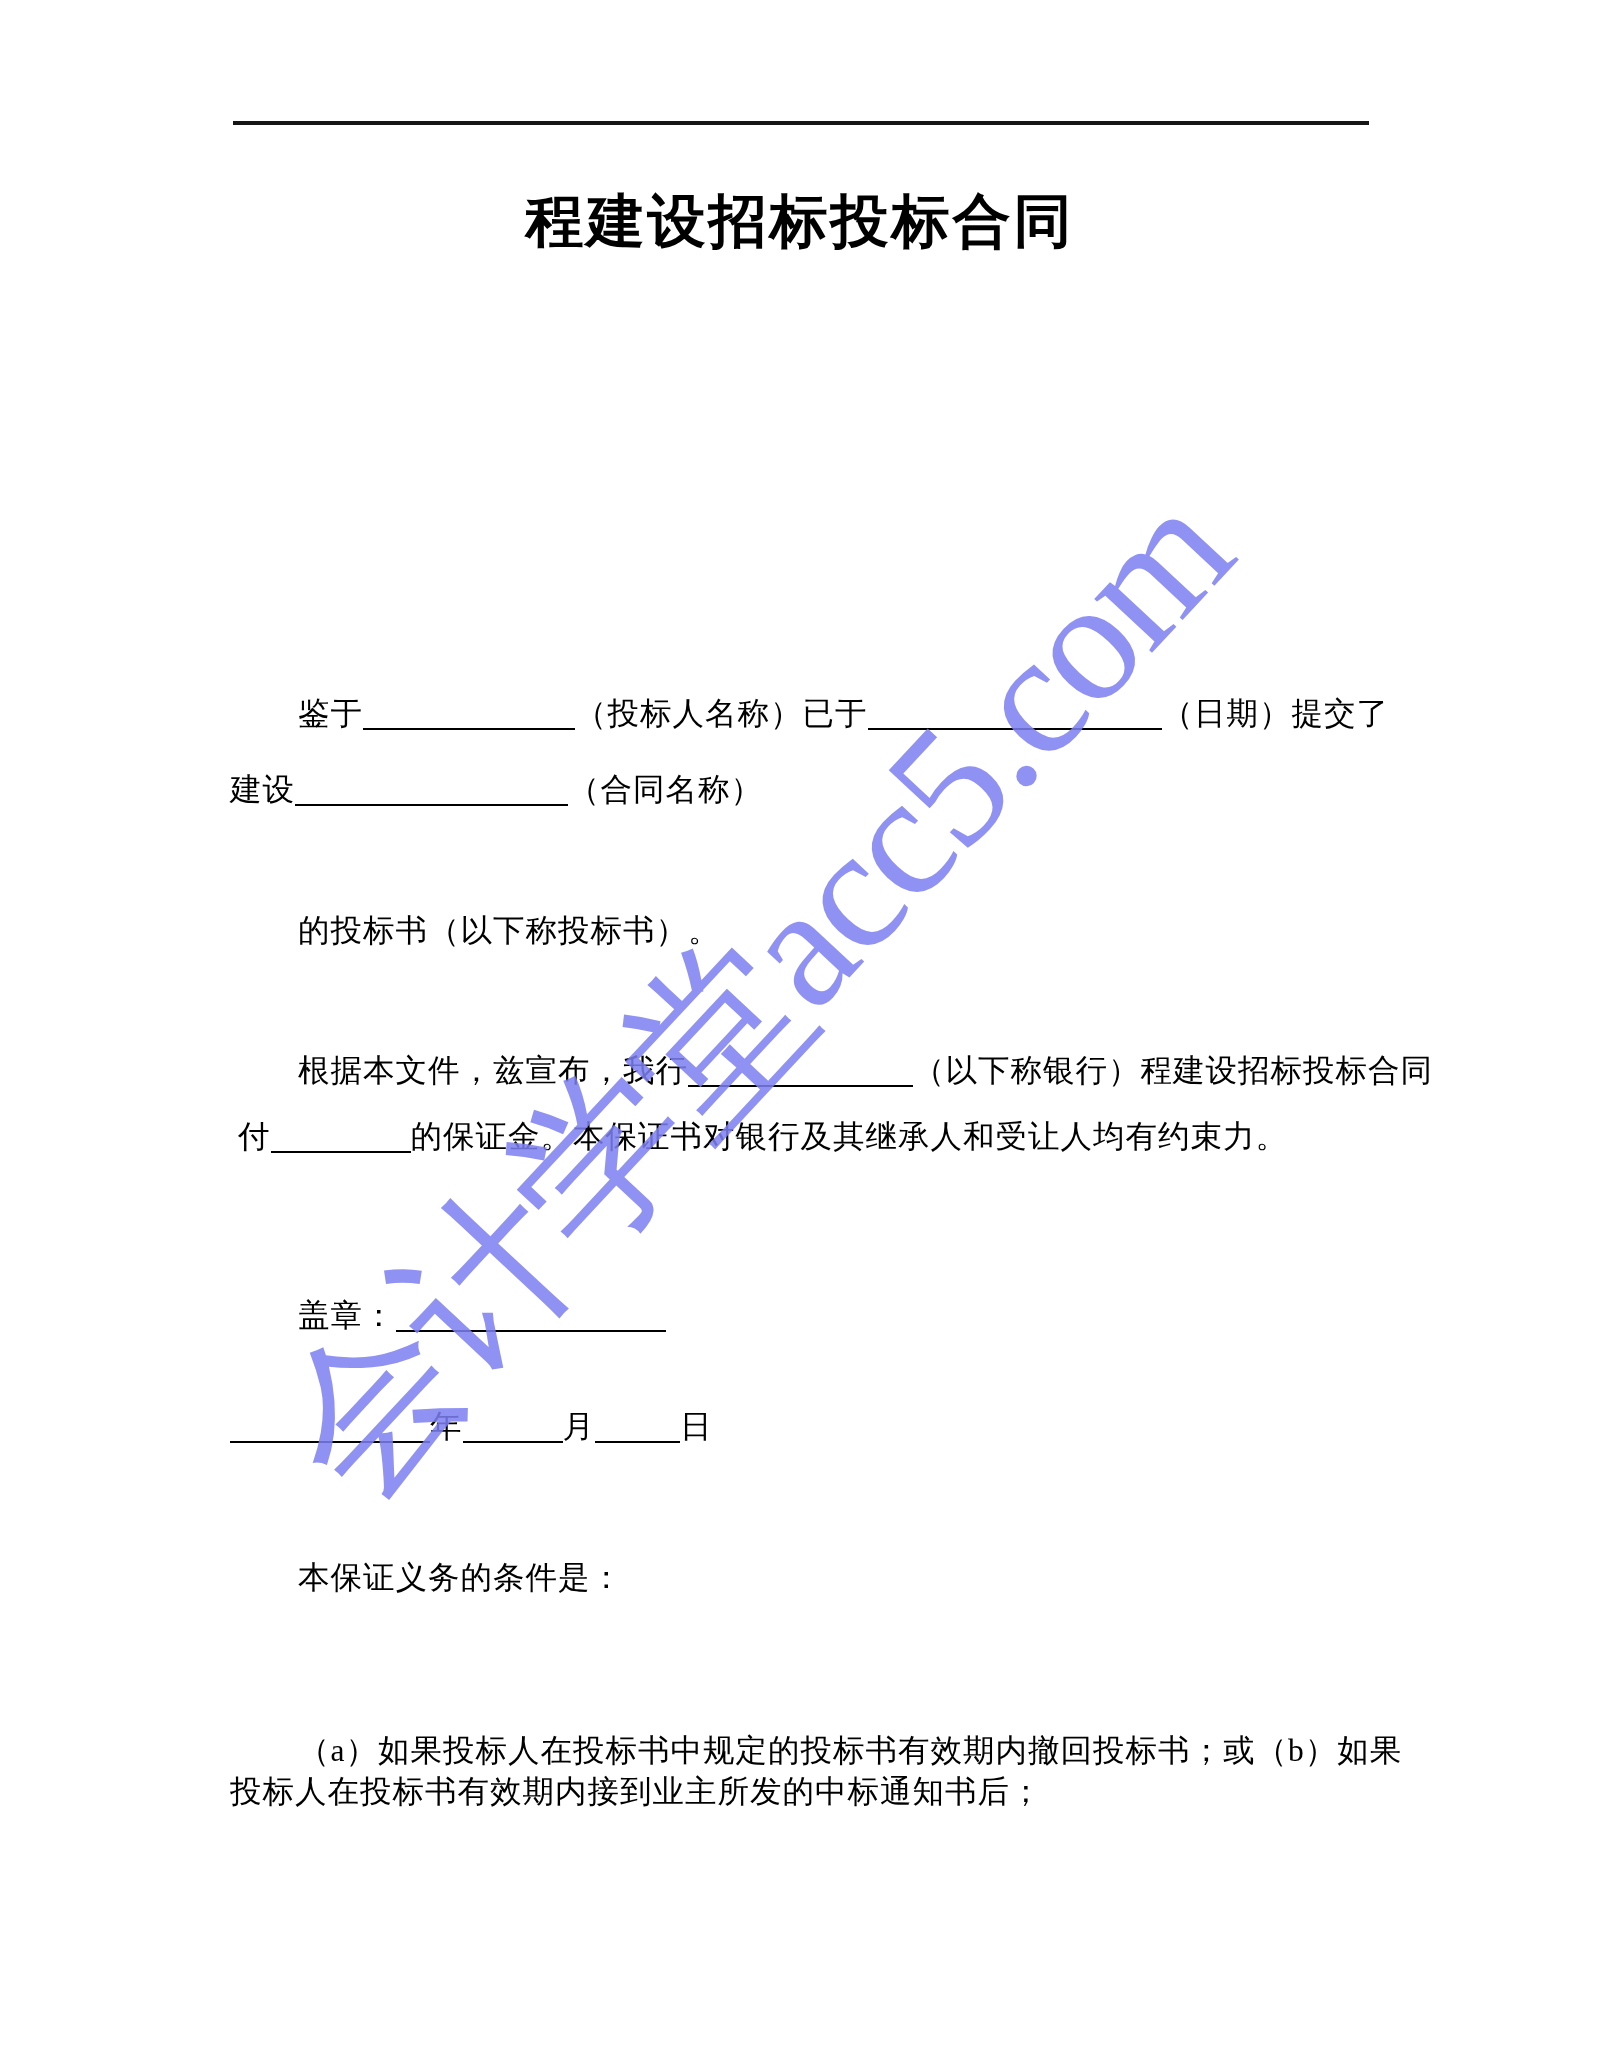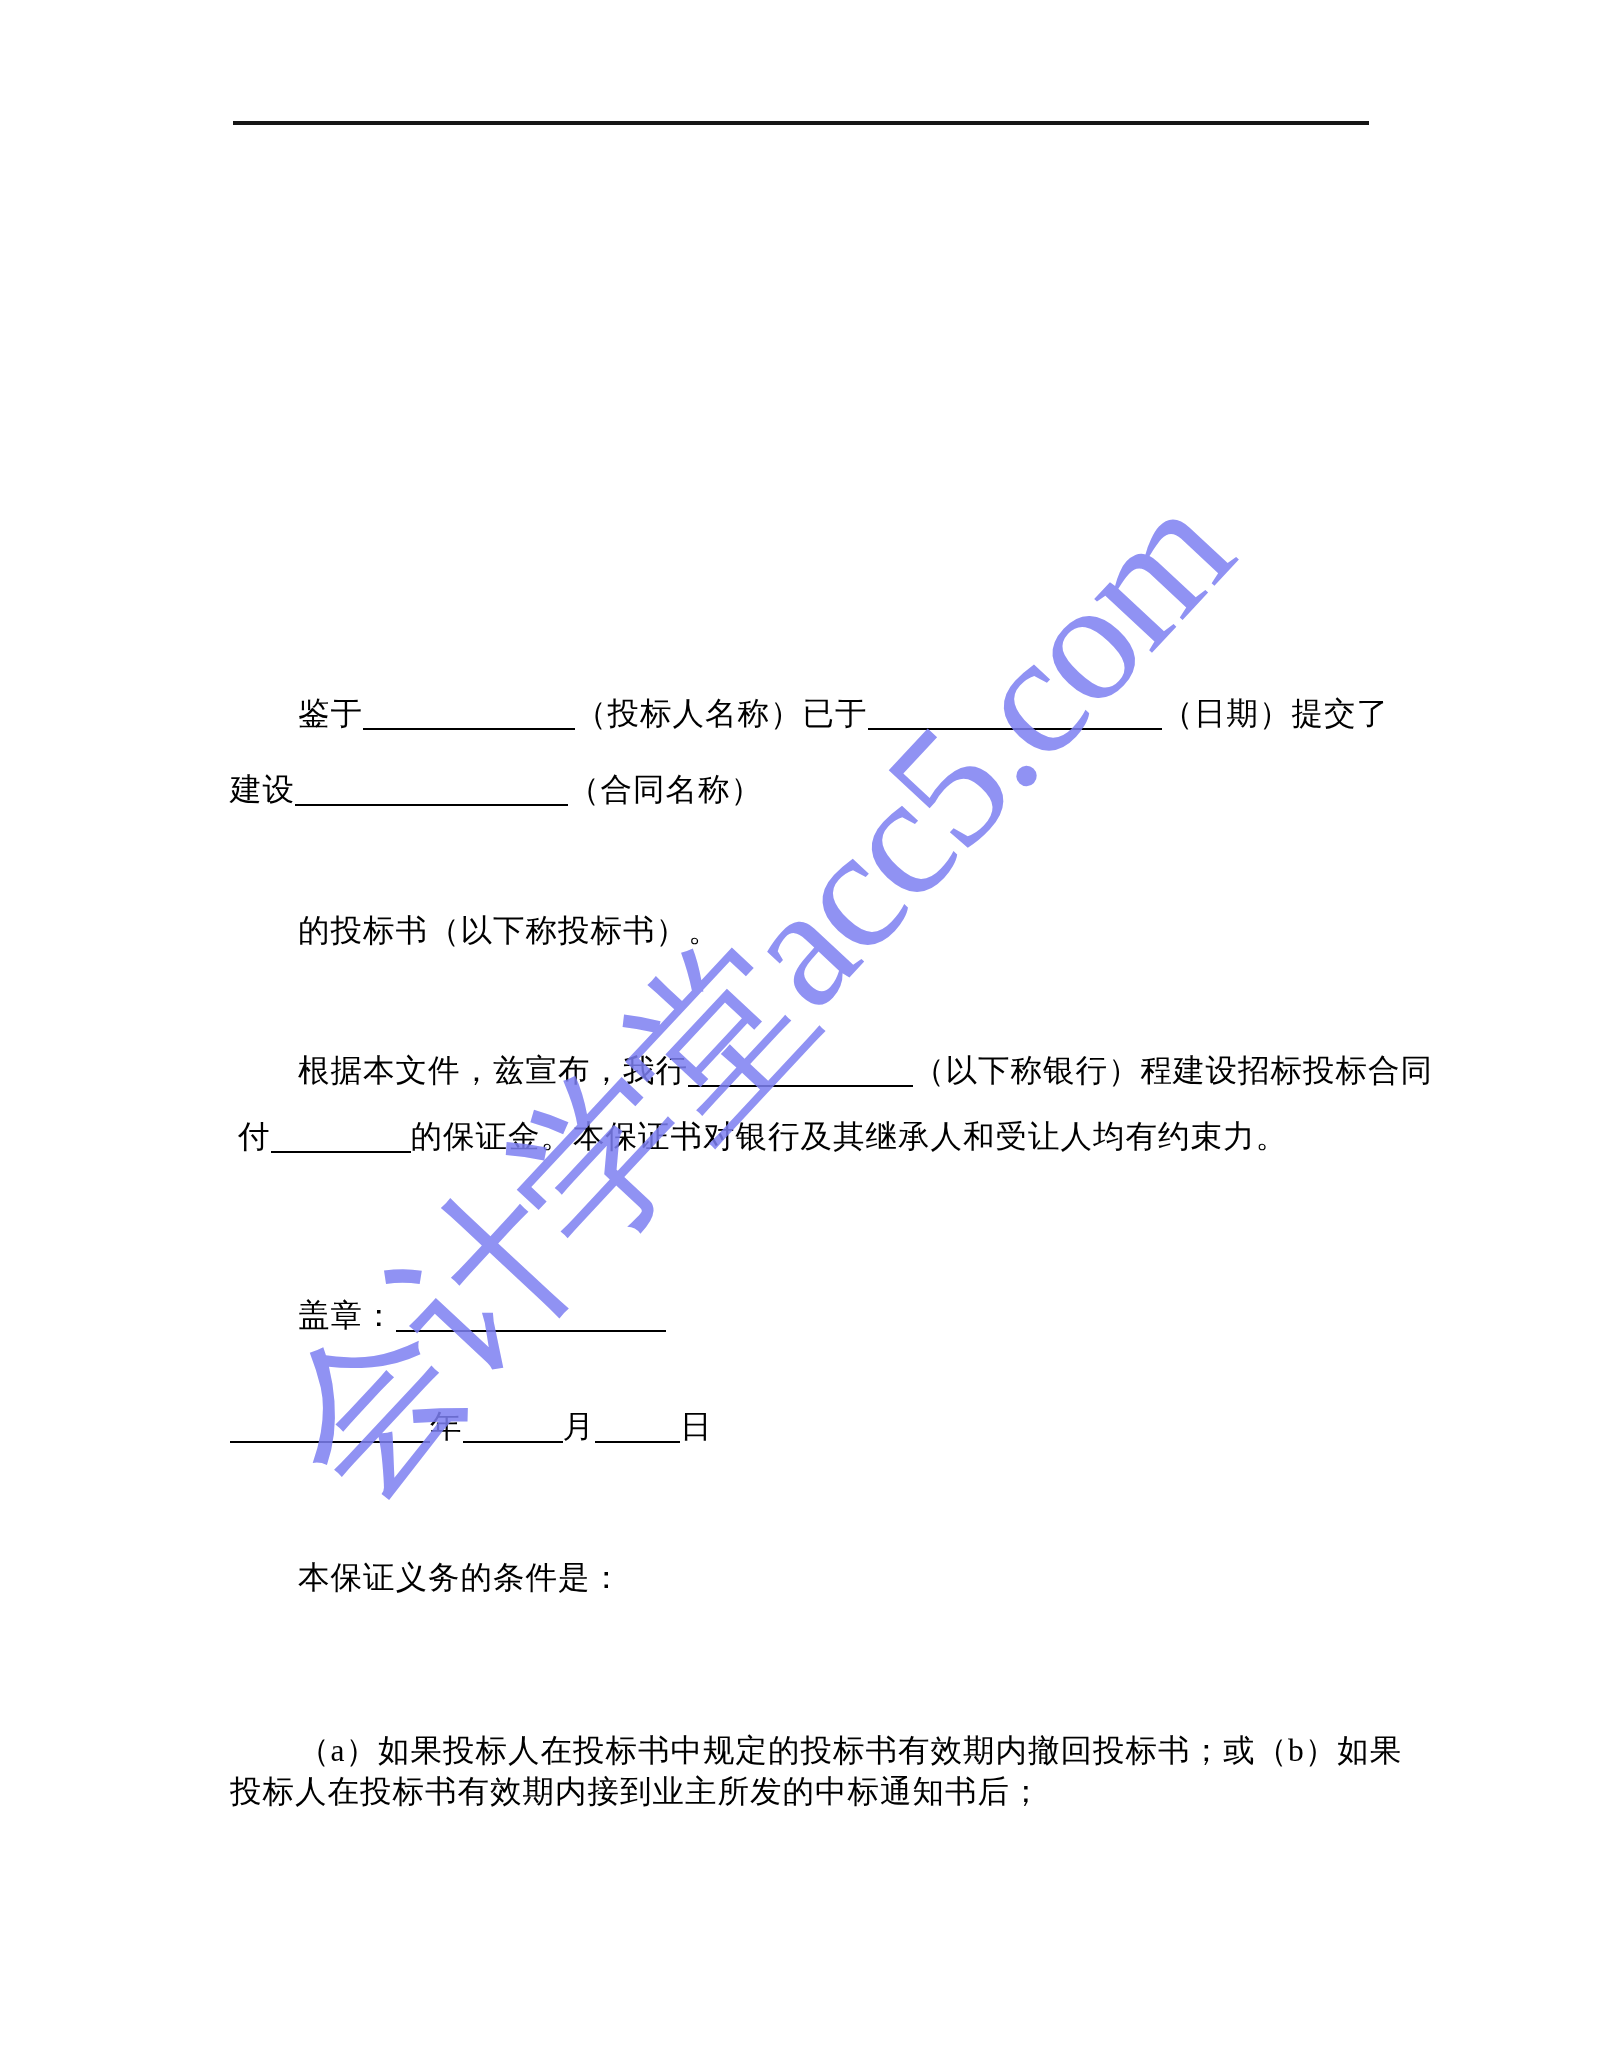--- a/index.html
+++ b/index.html
@@ -60,20 +60,21 @@
     z-index:5;
     pointer-events:none;
   }
 </style>
 </head>
 <body>
 
 <div class="page">
   <div class="header-rule"></div>
 
+  <div class="doc-title">程建设招标投标合同</div>
 
 
   <div id="doc-body">
       <div class="doc-line" style="left: 298px; top: 692px;"><span>鉴于</span><span class="blank" style="width: 212px;"></span><span>（投标人名称）已于</span><span class="blank" style="width: 294px;"></span><span>（日期）提交了</span></div>
       <div class="doc-line" style="left: 230px; top: 768px;"><span>建设</span><span class="blank" style="width: 273px;"></span><span>（合同名称）</span></div>
       <div class="doc-line" style="left: 298px; top: 909px;"><span>的投标书（以下称投标书）。</span></div>
       <div class="doc-line" style="left: 298px; top: 1049px;"><span>根据本文件，兹宣布，我行</span><span class="blank" style="width: 225px;"></span><span>（以下称银行）程建设招标投标合同</span></div>
       <div class="doc-line" style="left: 230px; top: 1115px; margin-left: 8px;"><span>付</span><span class="blank" style="width: 140px;"></span><span>的保证金。本保证书对银行及其继承人和受让人均有约束力。</span></div>
       <div class="doc-line" style="left: 298px; top: 1270px; margin-top: 24px;"><span>盖章：</span><span class="blank" style="width: 270px;"></span></div>
       <div class="doc-line" style="left: 230px; top: 1405px;"><span class="blank" style="width: 200px;"></span><span>年</span><span class="blank" style="width: 100px;"></span><span>月</span><span class="blank" style="width: 85px;"></span><span>日</span></div>

